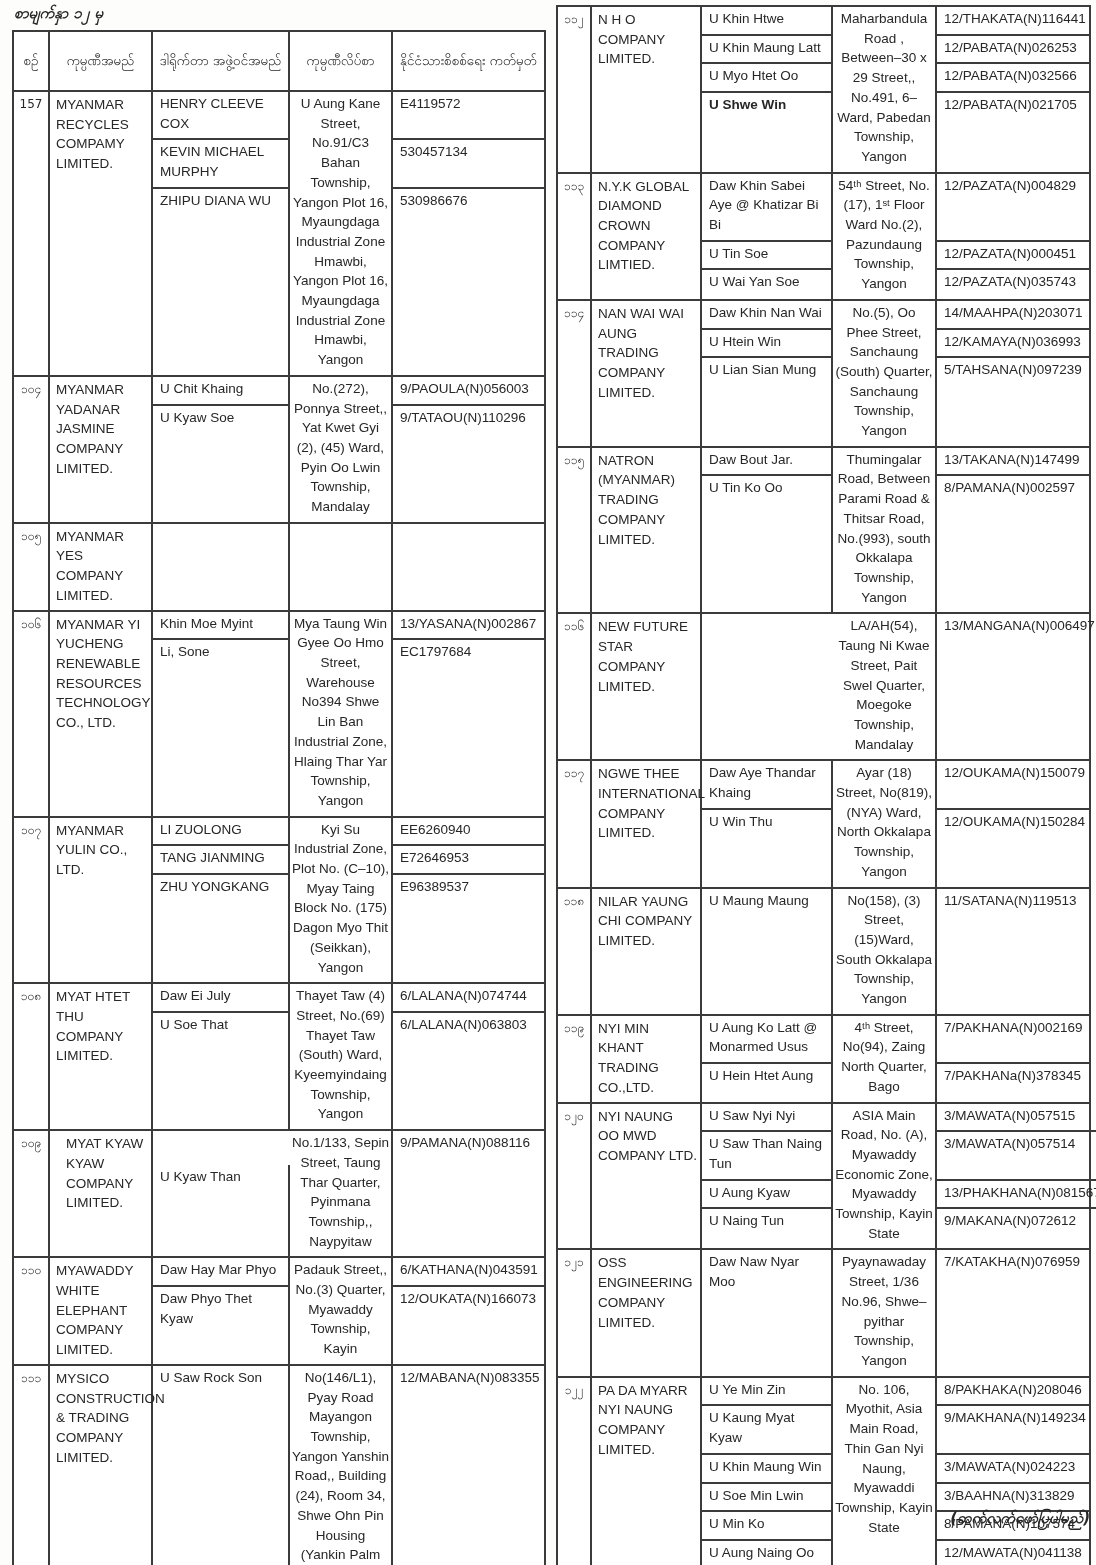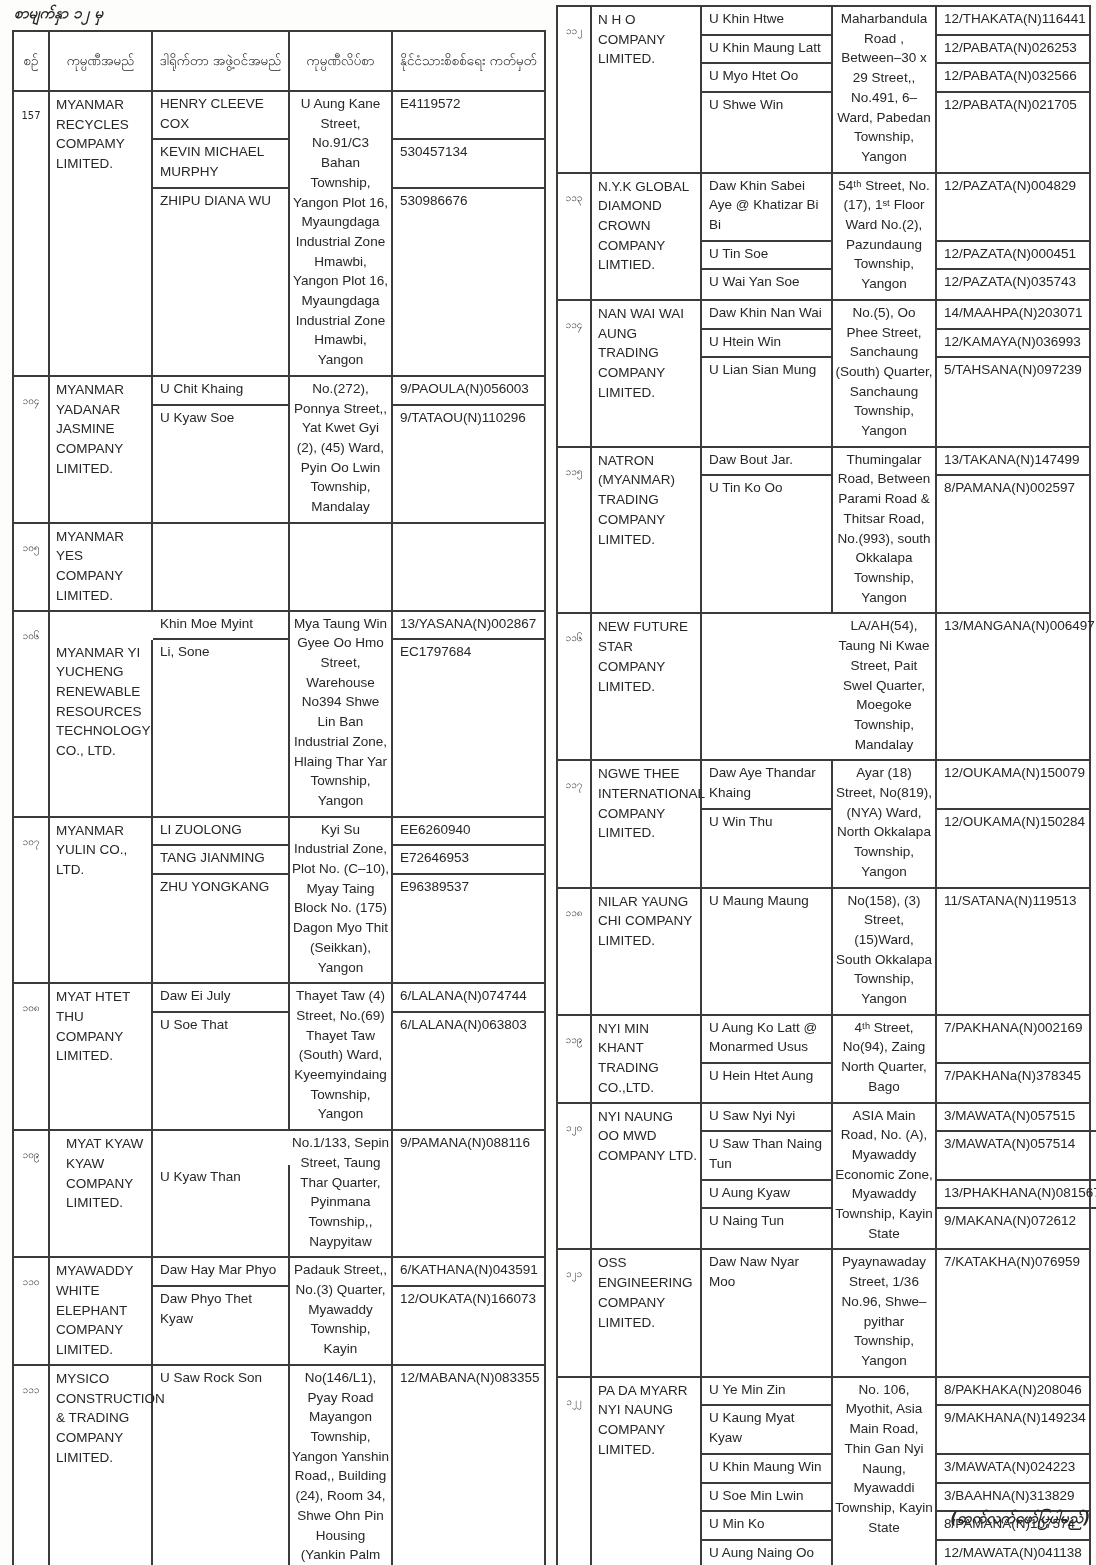--- a/index.html
+++ b/index.html
@@ -33,23 +33,23 @@
     display:flex; align-items:center; justify-content:center; text-align:center;
     min-height:58px; padding:6px 2px; font-size:13.5px;
     font-family:"DejaVu Sans","Liberation Sans",sans-serif;
   }
   .h-cell:not(:last-child) { border-right:2px solid var(--line); }
 
   .block { border-bottom:2px solid var(--line); }
   .block:last-child { border-bottom:none; }
 
   .c-serial {
-    grid-column:1; text-align:center; padding:17px 1px;
+    grid-column:1; text-align:center; padding:4px 1px;
     border-right:2px solid var(--line);
-    font-family:"DejaVu Sans","Liberation Sans",sans-serif; font-size:10px;
+    font-family:"DejaVu Sans","Liberation Sans",sans-serif; font-size:12px;
   }
   .c-company  { grid-column:2; padding:3px 3px 4px 6px; border-right:2px solid var(--line); }
   .c-director { grid-column:3; padding:2px 3px 5px 7px; border-right:2px solid var(--line); }
   .c-address  { grid-column:4; padding:2px 2px 5px 2px; border-right:2px solid var(--line); text-align:center; }
   .c-nrc      { grid-column:5; padding:2px 3px 5px 7px; }
   .divider    { border-bottom:2px solid var(--line); }
 </style>
 </head>
 <body>
 
@@ -88,21 +88,21 @@
         </div>
         <div class="block grid-l" style="grid-template-rows: auto;">
           <div class="c-serial" style="grid-row: 1 / 2;">၁၀၅</div>
           <div class="c-company" style="grid-row: 1 / 2;">MYANMAR YES COMPANY LIMITED.</div>
           <div class="c-address" style="grid-row: 1 / 2;"></div>
           <div class="c-director" style="grid-row: 1;"></div>
           <div class="c-nrc" style="grid-row: 1;"></div>
         </div>
         <div class="block grid-l" style="grid-template-rows: repeat(1, auto) 1fr;">
           <div class="c-serial" style="grid-row: 1 / 3;">၁၀၆</div>
-          <div class="c-company" style="grid-row: 1 / 3; margin-top: 28px;">MYANMAR YI YUCHENG RENEWABLE RESOURCES TECHNOLOGY CO., LTD.</div>
+          <div class="c-company" style="grid-row: 1 / 3;">MYANMAR YI YUCHENG RENEWABLE RESOURCES TECHNOLOGY CO., LTD.</div>
           <div class="c-address" style="grid-row: 1 / 3;">Mya Taung Win Gyee Oo Hmo Street, Warehouse No394 Shwe Lin Ban Industrial Zone, Hlaing Thar Yar Township, Yangon</div>
           <div class="c-director divider" style="grid-row: 1;">Khin Moe Myint</div>
           <div class="c-nrc divider" style="grid-row: 1;">13/YASANA(N)002867</div>
           <div class="c-director" style="grid-row: 2;">Li, Sone</div>
           <div class="c-nrc" style="grid-row: 2;">EC1797684</div>
         </div>
         <div class="block grid-l" style="grid-template-rows: repeat(2, auto) 1fr;">
           <div class="c-serial" style="grid-row: 1 / 4;">၁၀၇</div>
           <div class="c-company" style="grid-row: 1 / 4;">MYANMAR YULIN CO., LTD.</div>
           <div class="c-address" style="grid-row: 1 / 4;">Kyi Su Industrial Zone, Plot No. (C–10), Myay Taing Block No. (175) Dagon Myo Thit (Seikkan), Yangon</div>
@@ -153,21 +153,21 @@
         <div class="block grid-r" style="grid-template-rows: repeat(3, auto) 1fr;">
           <div class="c-serial" style="grid-row: 1 / 5;">၁၁၂</div>
           <div class="c-company" style="grid-row: 1 / 5;">N H O COMPANY LIMITED.</div>
           <div class="c-address" style="grid-row: 1 / 5;">Maharbandula Road , Between–30 x 29 Street,, No.491, 6–Ward, Pabedan Township, Yangon</div>
           <div class="c-director divider" style="grid-row: 1;">U Khin Htwe</div>
           <div class="c-nrc divider" style="grid-row: 1;">12/THAKATA(N)116441</div>
           <div class="c-director divider" style="grid-row: 2;">U Khin Maung Latt</div>
           <div class="c-nrc divider" style="grid-row: 2;">12/PABATA(N)026253</div>
           <div class="c-director divider" style="grid-row: 3;">U Myo Htet Oo</div>
           <div class="c-nrc divider" style="grid-row: 3;">12/PABATA(N)032566</div>
-          <div class="c-director" style="grid-row: 4;">U Shwe Win</div>
+          <div class="c-director" style="grid-row: 4; font-weight: bold;">U Shwe Win</div>
           <div class="c-nrc" style="grid-row: 4;">12/PABATA(N)021705</div>
         </div>
         <div class="block grid-r" style="grid-template-rows: repeat(2, auto) 1fr;">
           <div class="c-serial" style="grid-row: 1 / 4;">၁၁၃</div>
           <div class="c-company" style="grid-row: 1 / 4;">N.Y.K GLOBAL DIAMOND CROWN COMPANY LIMTIED.</div>
           <div class="c-address" style="grid-row: 1 / 4;">54ᵗʰ Street, No.(17), 1ˢᵗ Floor Ward No.(2), Pazundaung Township, Yangon</div>
           <div class="c-director divider" style="grid-row: 1;">Daw Khin Sabei Aye @ Khatizar Bi Bi</div>
           <div class="c-nrc divider" style="grid-row: 1;">12/PAZATA(N)004829</div>
           <div class="c-director divider" style="grid-row: 2;">U Tin Soe</div>
           <div class="c-nrc divider" style="grid-row: 2;">12/PAZATA(N)000451</div>

